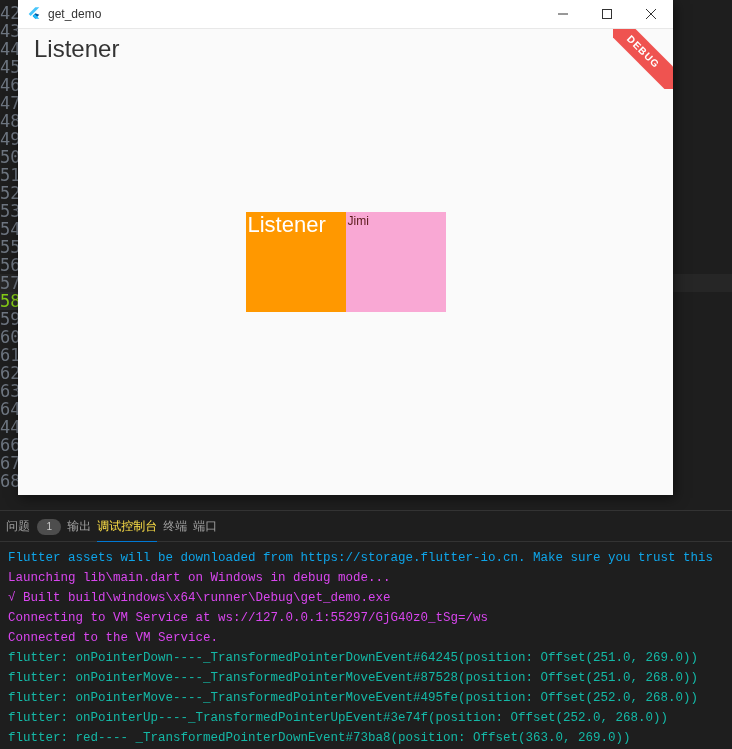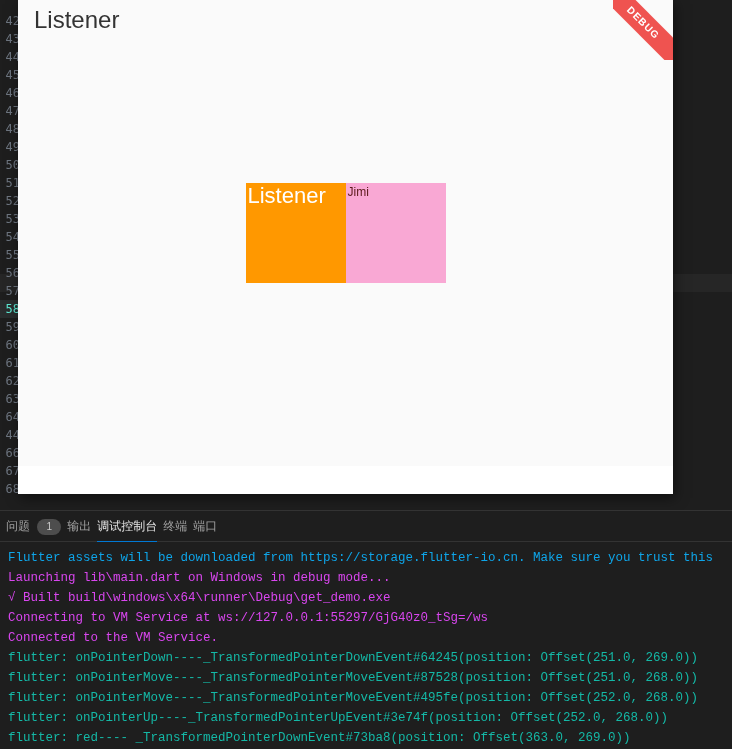--- a/index.html
+++ b/index.html
@@ -1,20 +1,20 @@
 <!DOCTYPE html>
 <html><head>
 <meta charset="utf-8">
 <style>
   html,body{margin:0;padding:0;height:100%;font-family:"Segoe UI",Arial,sans-serif;font-size:13px;background:#1e1e1e;color:#ccc;overflow:hidden}
   .root{width:732px;height:749px;position:relative;background:#1e1e1e}
   
-  .gutter{position:absolute;left:0;top:0;width:24px;padding-top:12px;font-family:Consolas,monospace;font-size:12px;color:#6e7681}
+  .gutter{position:absolute;left:0;top:0;width:24px;padding-top:4px;font-family:Consolas,monospace;font-size:17px;color:#6e7681}
   .gutter .ln{height:18px;line-height:18px;text-align:right;padding-right:4px}
-  .gutter .ln.hl{background:#2a2d2e;color:#5eead4}
+  .gutter .ln.hl{background:#2a2d2e;color:#84cc16}
   .editor-hl{position:absolute;left:0;top:274px;height:18px;width:732px;background:rgba(255,255,255,0.04)}
   
   .appwin{position:absolute;left:18px;top:0;width:655px;height:494px;background:#fff;box-shadow:2px 4px 12px rgba(0,0,0,0.5)}
   .titlebar{height:28px;display:flex;align-items:center;background:#fff;border-bottom:1px solid #e8e8e8}
   .titlebar .ico{width:16px;height:16px;margin:0 6px 0 8px}
   .titlebar .ttxt{flex:0 0 auto;color:#333;font-size:12px}
   .titlebar .spacer{flex:1}
   .winbtn{width:44px;height:28px;display:flex;align-items:center;justify-content:center;color:#333}
   .winbtn svg{width:10px;height:10px}
   .appbody{position:relative;width:100%;height:calc(100% - 28px);background:#fafafa;overflow:hidden}
@@ -24,21 +24,21 @@
   .stage{position:absolute;left:50%;top:50%;transform:translate(-50%,-50%);display:flex}
   .box{width:100px;height:100px}
   .box.orange{background:#ff9800}
   .box.red{background:#f9a8d4}
   .box .lab{color:#fff;font-size:22px;padding:0 2px;white-space:nowrap}
   .box.red .lab{color:#5a1a1a;font-size:12px;padding:2px 2px}
   
   .panel{position:absolute;left:0;right:0;top:510px;bottom:0;background:#1e1e1e}
   .tabs{height:30px;display:flex;align-items:center;gap:6px;padding:0 6px;border-top:1px solid #333;border-bottom:1px solid #333}
   .tabs .tab{color:#a0a0a0;font-size:12px;position:relative;padding:6px 0}
-  .tabs .tab.active{color:#e5e5e5}
+  .tabs .tab.active{color:#fde047}
   .tabs .tab.active::after{content:"";position:absolute;left:0;right:0;bottom:-1px;height:1px;background:#0078d4}
   .tabs .badge{display:inline-block;min-width:16px;height:16px;border-radius:8px;background:#4d4d4d;color:#ccc;font-size:10px;line-height:16px;text-align:center;margin-left:4px;padding:0 4px}
   .console{font-family:Consolas,"Courier New",monospace;font-size:12.5px;line-height:20px;padding:6px 8px;white-space:pre;overflow:hidden}
   .c-yellow{color:#0ea5e9}
   .c-white{color:#d946ef}
   .c-blue{color:#14b8a6}
 </style>
 </head>
 <body>
 
@@ -69,20 +69,46 @@
       <div class="ln">62</div>
       <div class="ln">63</div>
       <div class="ln">64</div>
       <div class="ln">44</div>
       <div class="ln">66</div>
       <div class="ln">67</div>
       <div class="ln">68</div>
     </div>
 
   <div class="appwin">
+    <div class="titlebar">
+      <span class="ico">
+        <svg viewBox="0 0 24 24">
+            <path fill="#47c5fb" d="M14 2L4 12l3 3L20 2z"></path>
+            <path fill="#00569e" d="M14 11l-4 4 4 4 6-6z"></path>
+            <path fill="#1fbcfd" d="M10 15l4 4h6l-7-7z"></path>
+          </svg>
+      </span>
+      <span class="ttxt">get_demo</span>
+      <span class="spacer"></span>
+      <div class="winbtn">
+          <svg viewBox="0 0 10 10">
+            <path stroke="#333" stroke-width="1" d="M0 5h10"></path>
+          </svg>
+        </div>
+      <div class="winbtn">
+          <svg viewBox="0 0 10 10">
+            <rect x="0.5" y="0.5" width="9" height="9" fill="none" stroke="#333" stroke-width="1"></rect>
+          </svg>
+        </div>
+      <div class="winbtn">
+          <svg viewBox="0 0 10 10">
+            <path stroke="#333" stroke-width="1" d="M0 0l10 10M10 0L0 10"></path>
+          </svg>
+        </div>
+    </div>
     <div class="appbody">
       <div class="applabel">Listener</div>
       <div class="debug">
         <div class="band">DEBUG</div>
       </div>
       <div class="stage">
         <div class="box orange">
           <div class="lab">Listener</div>
         </div>
         <div class="box red">

